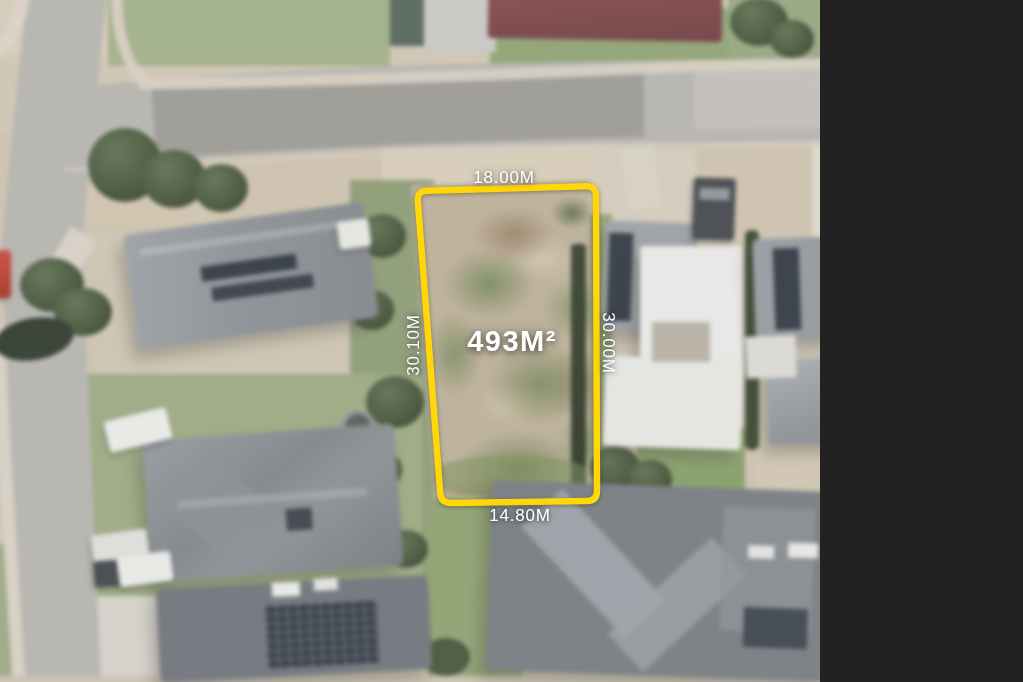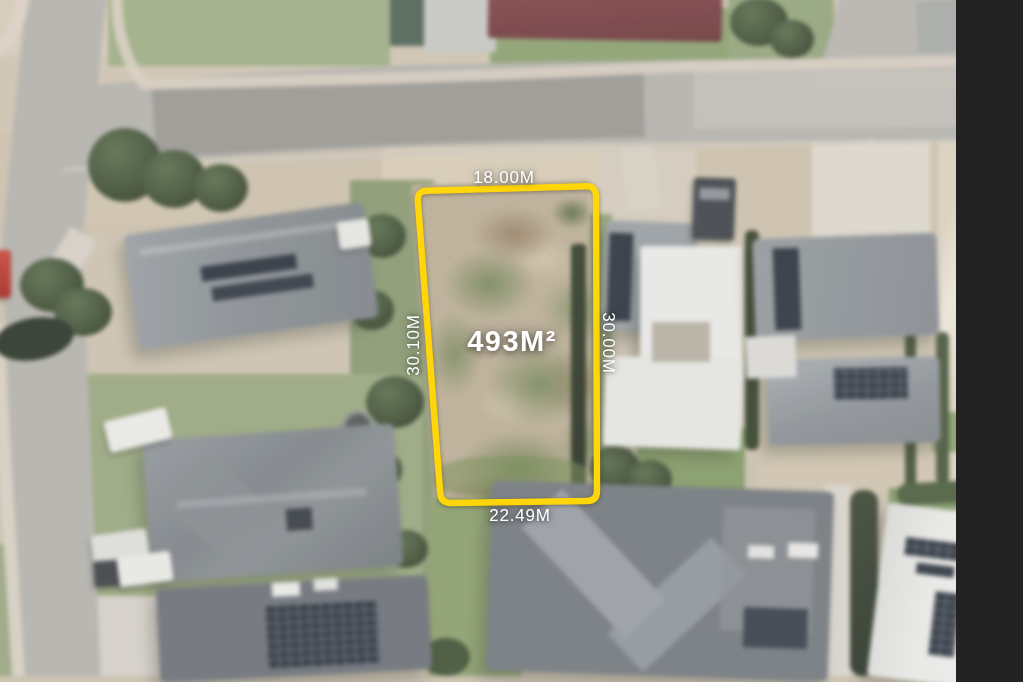--- a/index.html
+++ b/index.html
@@ -1,16 +1,16 @@
 <!DOCTYPE html>
 <html><head>
 <meta charset="utf-8">
 <style>
   html,body{margin:0;padding:0;background:#222;}
-  #stage{position:relative;width:956px;height:682px;overflow:hidden;
+  #stage{position:relative;width:820px;height:682px;overflow:hidden;
          font-family:"Liberation Sans",sans-serif;background:#cbc2b1;}
   
   #photo{position:absolute;inset:-6px;filter:blur(2.2px);}
   .ph{position:absolute;}
   #base{inset:0;background:linear-gradient(180deg,#cfc6b4,#c9c0ae);}
   
   #v1{left:0;top:138px;width:1023px;height:102px;background:#cdc2ad;}
   #v2{left:388px;top:146px;width:235px;height:92px;background:#d6ccb8;}
   #v3{left:735px;top:46px;width:290px;height:36px;background:#d1c6b1;}
   #v4{left:0;top:0;width:132px;height:62px;background:#d4cbba;}
@@ -308,15 +308,15 @@
   </div>
 
   <svg id="boundary" viewBox="0 0 1023 682" style="filter:drop-shadow(0 1px 2px rgba(40,40,20,.45));">
     <path d="M 427,190.7 L 586,186.3 Q 596,186 596.03,196 L 596.97,491 Q 597,501 587,501.1
              L 451,502.9 Q 441,503 440.2,493 L 417.8,201 Q 417,191 427,190.7 Z" fill="none" stroke="#FFD60A" stroke-width="6.5" stroke-linejoin="round"></path>
   </svg>
 
   <div id="lblTop" class="dim-label">18.00M</div>
   <div id="lblLeft" class="dim-label">30.10M</div>
   <div id="lblRight" class="dim-label">30.00M</div>
-  <div id="lblBottom" class="dim-label">22.49M</div>
+  <div id="lblBottom" class="dim-label">14.80M</div>
   <div id="lblArea" class="dim-label">493M²</div>
 </div>
 
 </body></html>

